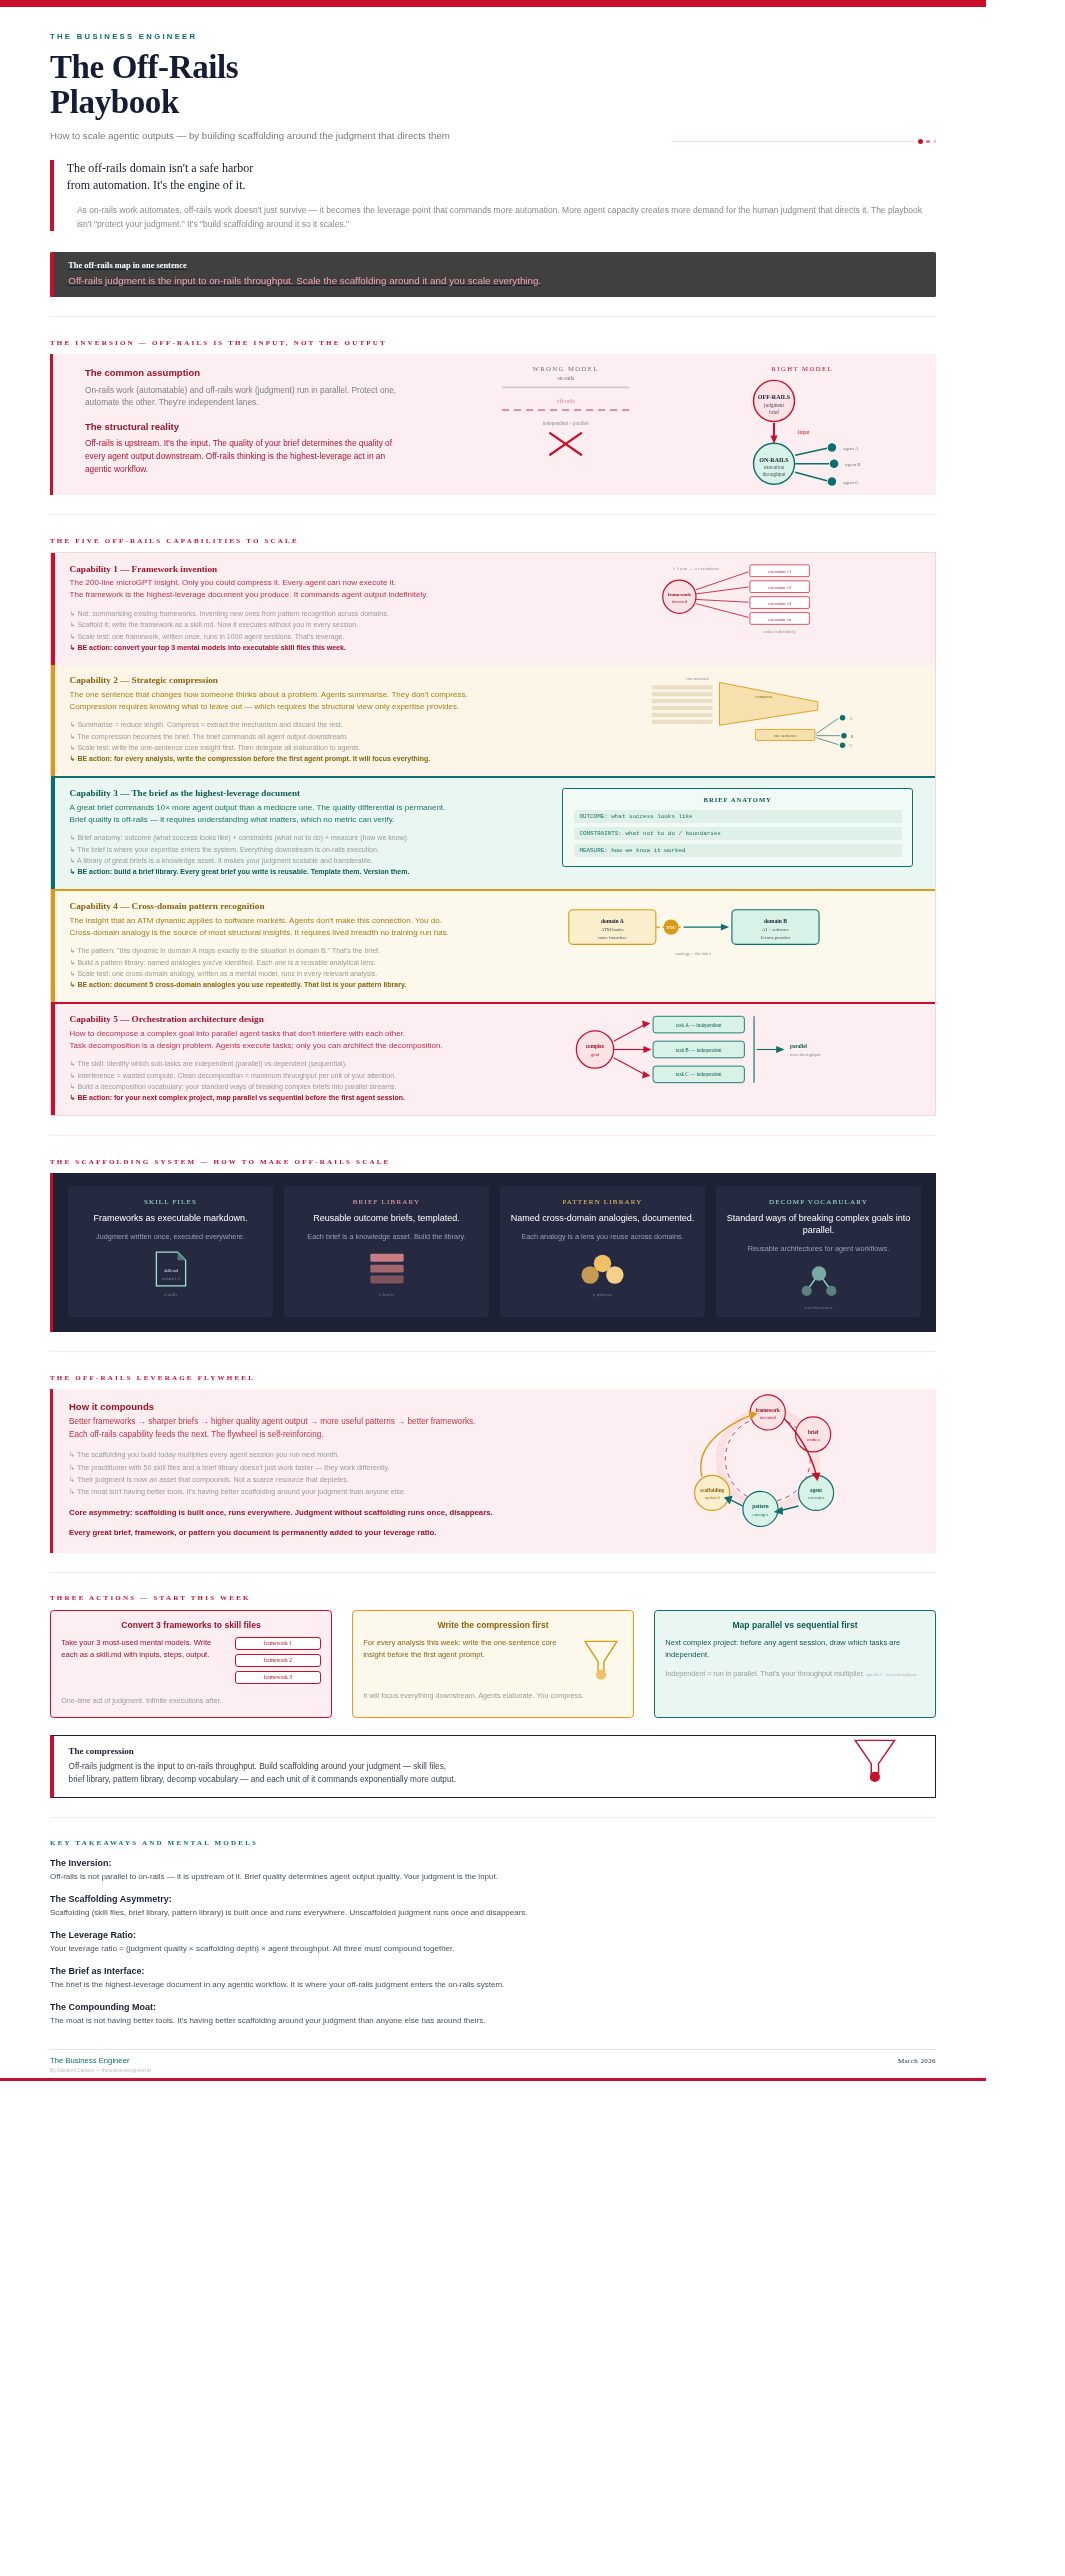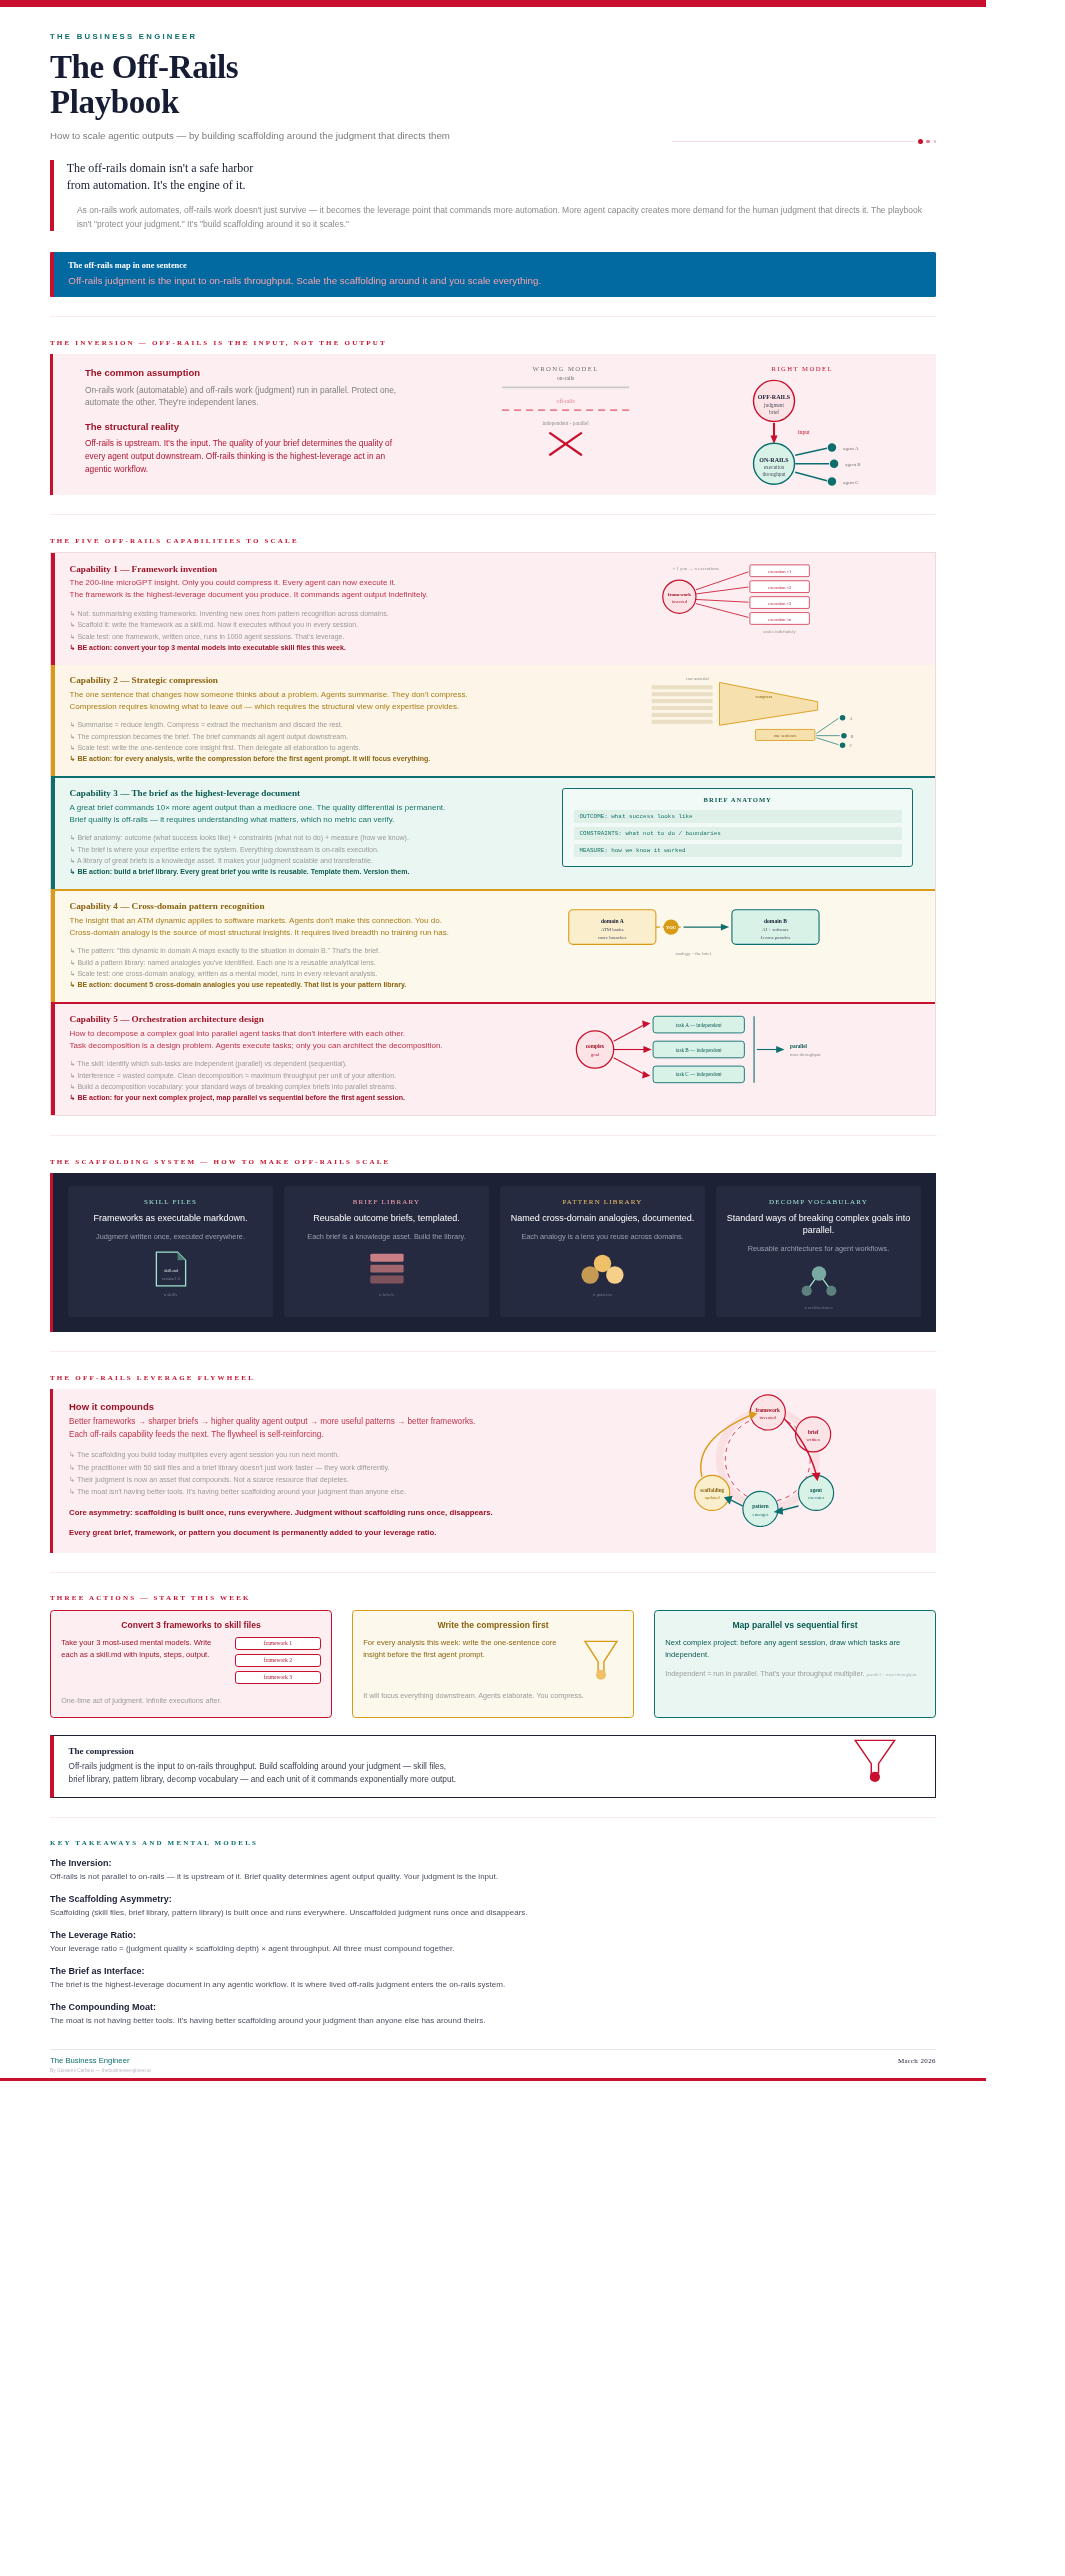--- a/index.html
+++ b/index.html
@@ -23,21 +23,21 @@
   .dots i.xs { width:2.2px;height:2.2px;background:#eab7bf;}
 
   
   .quote { margin-top:19px; display:flex; }
   .quote .bar { width:3.7px; background:#c8102e; flex:none; }
   .quote .qin { padding-left:13px; }
   .quote .big { font-family:"Liberation Serif", serif; font-size:12px; line-height:1.45; color:#161c33; }
   .quote .small { font-size:8.5px; line-height:1.62; color:#8a8a8a; margin-top:9.5px; padding-left:10.2px;}
 
   
-  .mapbox { margin-top:20.5px; background:#0369a1; display:flex; border-radius:1.5px; overflow:hidden;}
+  .mapbox { margin-top:20.5px; background:#404040; display:flex; border-radius:1.5px; overflow:hidden;text-decoration:underline;}
   .mapbox .bar { width:3.7px; background:#c8102e; flex:none;}
   .mapbox .mc { padding:9.5px 14.6px 11px; }
   .mapbox .mt { font-family:"Liberation Serif", serif; font-weight:700; font-size:8.4px; color:#ffffff; }
   .mapbox .ms { font-size:9.8px; color:#f3a3ae; margin-top:5.1px; }
 
   .sechead { color:#c8102e; font-size:7px; letter-spacing:2.2px; font-weight:700; margin:22px 0 7.3px; font-family:"Liberation Serif", serif;}
   .sechead.teal { color:#0d6e6e; }
   .rule { height:0.7px; background:#fbeaec; margin-top:19px; }
 
   
@@ -601,21 +601,21 @@
     <div class="rule"></div>
     <div class="sechead teal">KEY TAKEAWAYS AND MENTAL MODELS</div>
     <div class="tk">
       <h5>The Inversion:</h5>
       <p>Off-rails is not parallel to on-rails — it is upstream of it. Brief quality determines agent output quality. Your judgment is the input.</p>
       <h5>The Scaffolding Asymmetry:</h5>
       <p>Scaffolding (skill files, brief library, pattern library) is built once and runs everywhere. Unscaffolded judgment runs once and disappears.</p>
       <h5>The Leverage Ratio:</h5>
       <p>Your leverage ratio = (judgment quality × scaffolding depth) × agent throughput. All three must compound together.</p>
       <h5>The Brief as Interface:</h5>
-      <p>The brief is the highest-leverage document in any agentic workflow. It is where lived off-rails judgment enters the on-rails system.</p>
+      <p>The brief is the highest-leverage document in any agentic workflow. It is where your off-rails judgment enters the on-rails system.</p>
       <h5>The Compounding Moat:</h5>
       <p>The moat is not having better tools. It's having better scaffolding around your judgment than anyone else has around theirs.</p>
     </div>
 
     <div class="footer">
       <div>
         <div class="fl">The Business Engineer</div>
         <div class="fsub">By Giovanni Carfano — thebusinessengineer.ai</div>
       </div>
       <div class="fr">March 2026</div>

